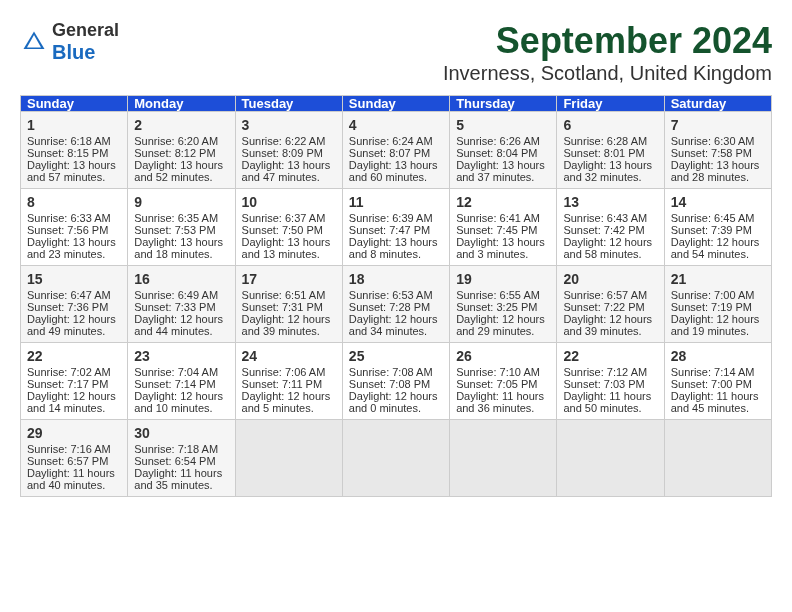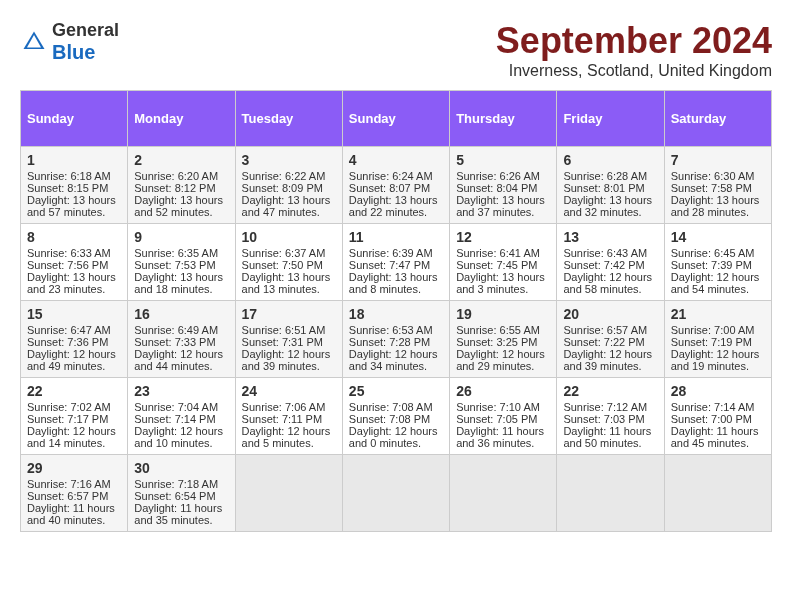--- a/index.html
+++ b/index.html
@@ -34,35 +34,35 @@
     .logo-icon {
       width: 28px;
       height: 28px;
     }
     .title-block {
       text-align: right;
     }
     .main-title {
       font-size: 36px;
       font-weight: bold;
-      color: #7f1d1d;
+      color: #14532d;
     }
     .subtitle {
-      font-size: 16px;
+      font-size: 20px;
       color: #333;
     }
     table {
       width: 100%;
       border-collapse: collapse;
       table-layout: fixed;
     }
     thead tr th {
-      background-color: #8b5cf6;
+      background-color: #1d4ed8;
       color: #fff;
-      padding: 20px 6px;
+      padding: 0 6px;
       font-size: 13px;
       font-weight: bold;
       text-align: left;
       border: 1px solid #ccc;
     }
     tbody tr {
       vertical-align: top;
     }
     tbody tr td {
       border: 1px solid #ccc;
@@ -141,21 +141,21 @@
           <div>Sunrise: 6:22 AM</div>
           <div>Sunset: 8:09 PM</div>
           <div>Daylight: 13 hours</div>
           <div>and 47 minutes.</div>
         </td>
         <td>
           <span class="day-num">4</span>
           <div>Sunrise: 6:24 AM</div>
           <div>Sunset: 8:07 PM</div>
           <div>Daylight: 13 hours</div>
-          <div>and 22 minutes.</div>
+          <div>and 60 minutes.</div>
         </td>
         <td>
           <span class="day-num">5</span>
           <div>Sunrise: 6:26 AM</div>
           <div>Sunset: 8:04 PM</div>
           <div>Daylight: 13 hours</div>
           <div>and 37 minutes.</div>
         </td>
         <td>
           <span class="day-num">6</span>

